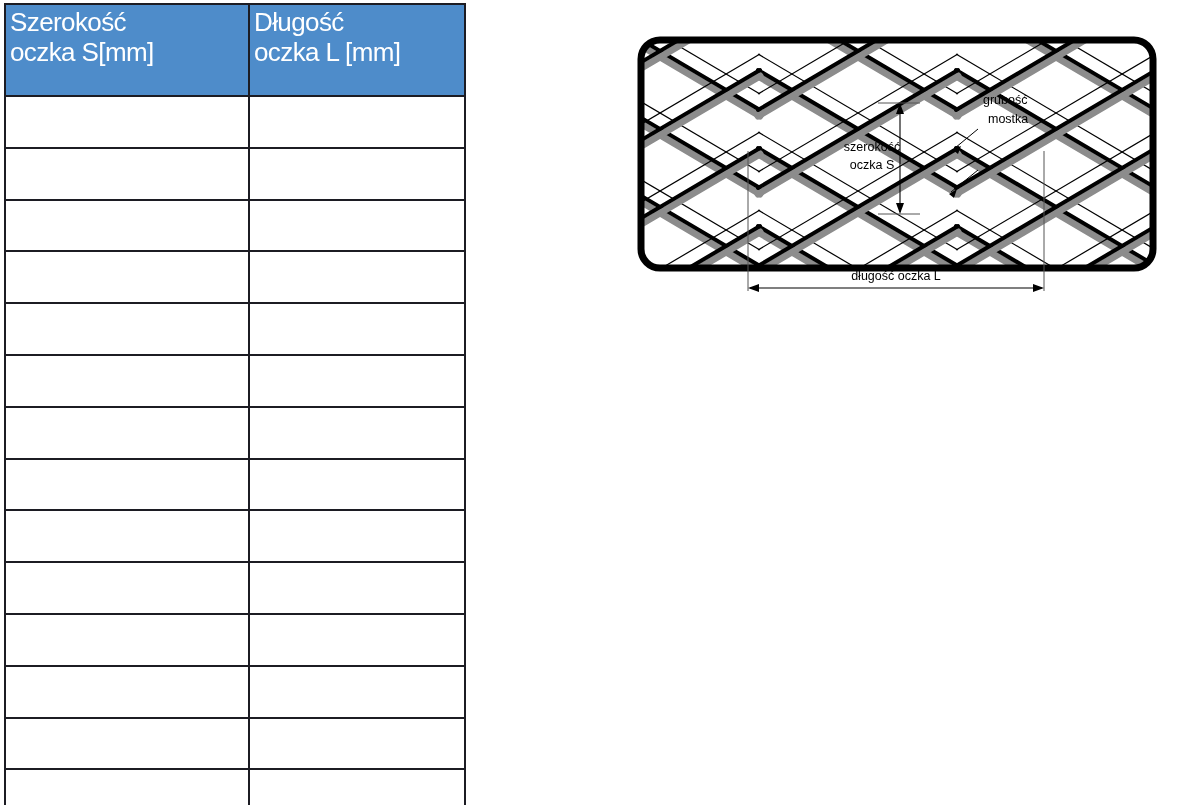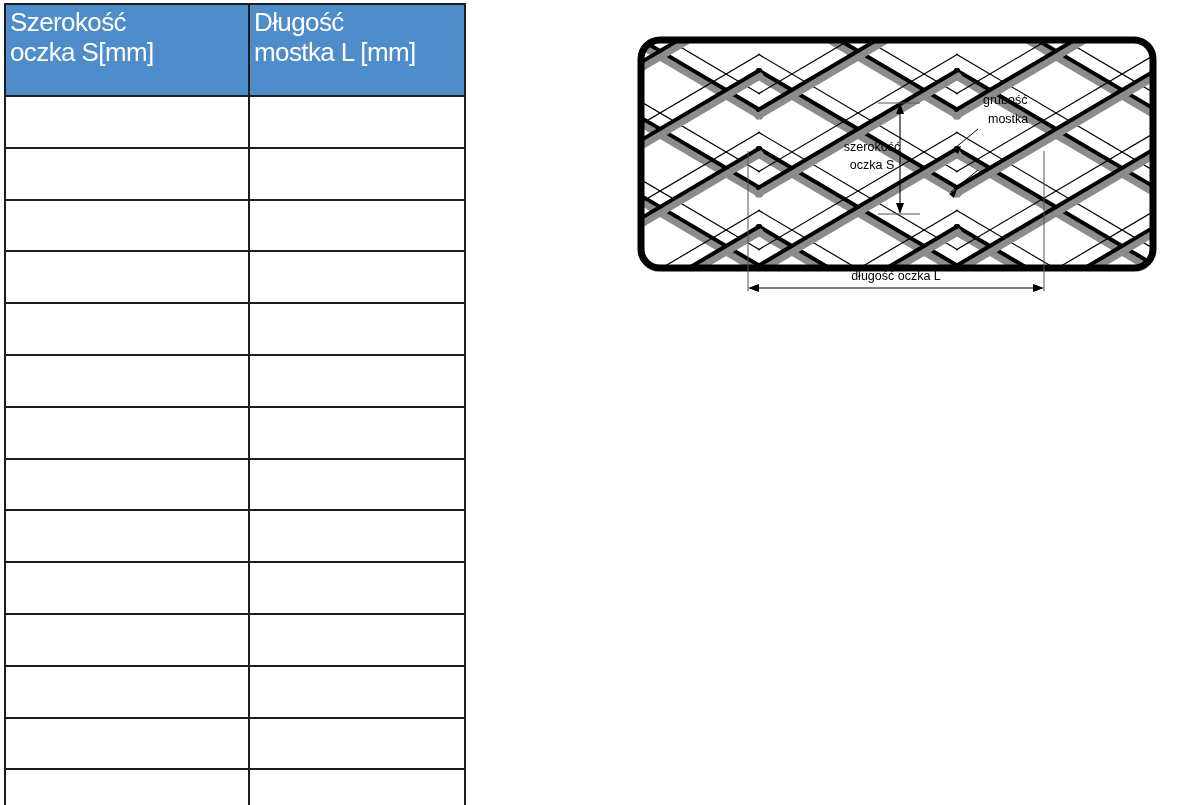--- a/index.html
+++ b/index.html
@@ -80,21 +80,21 @@
 <table id="spec-table">
   <colgroup>
     <col class="c-s">
     <col class="c-l">
   </colgroup>
   <thead>
     <tr>
       <th>Szerokość
 oczka S[mm]</th>
       <th>Długość
-mostka L [mm]</th>
+oczka L [mm]</th>
     </tr>
   </thead>
   <tbody id="spec-table-body">
       <tr>
         <td></td>
         <td></td>
       </tr>
       <tr>
         <td></td>
         <td></td>

